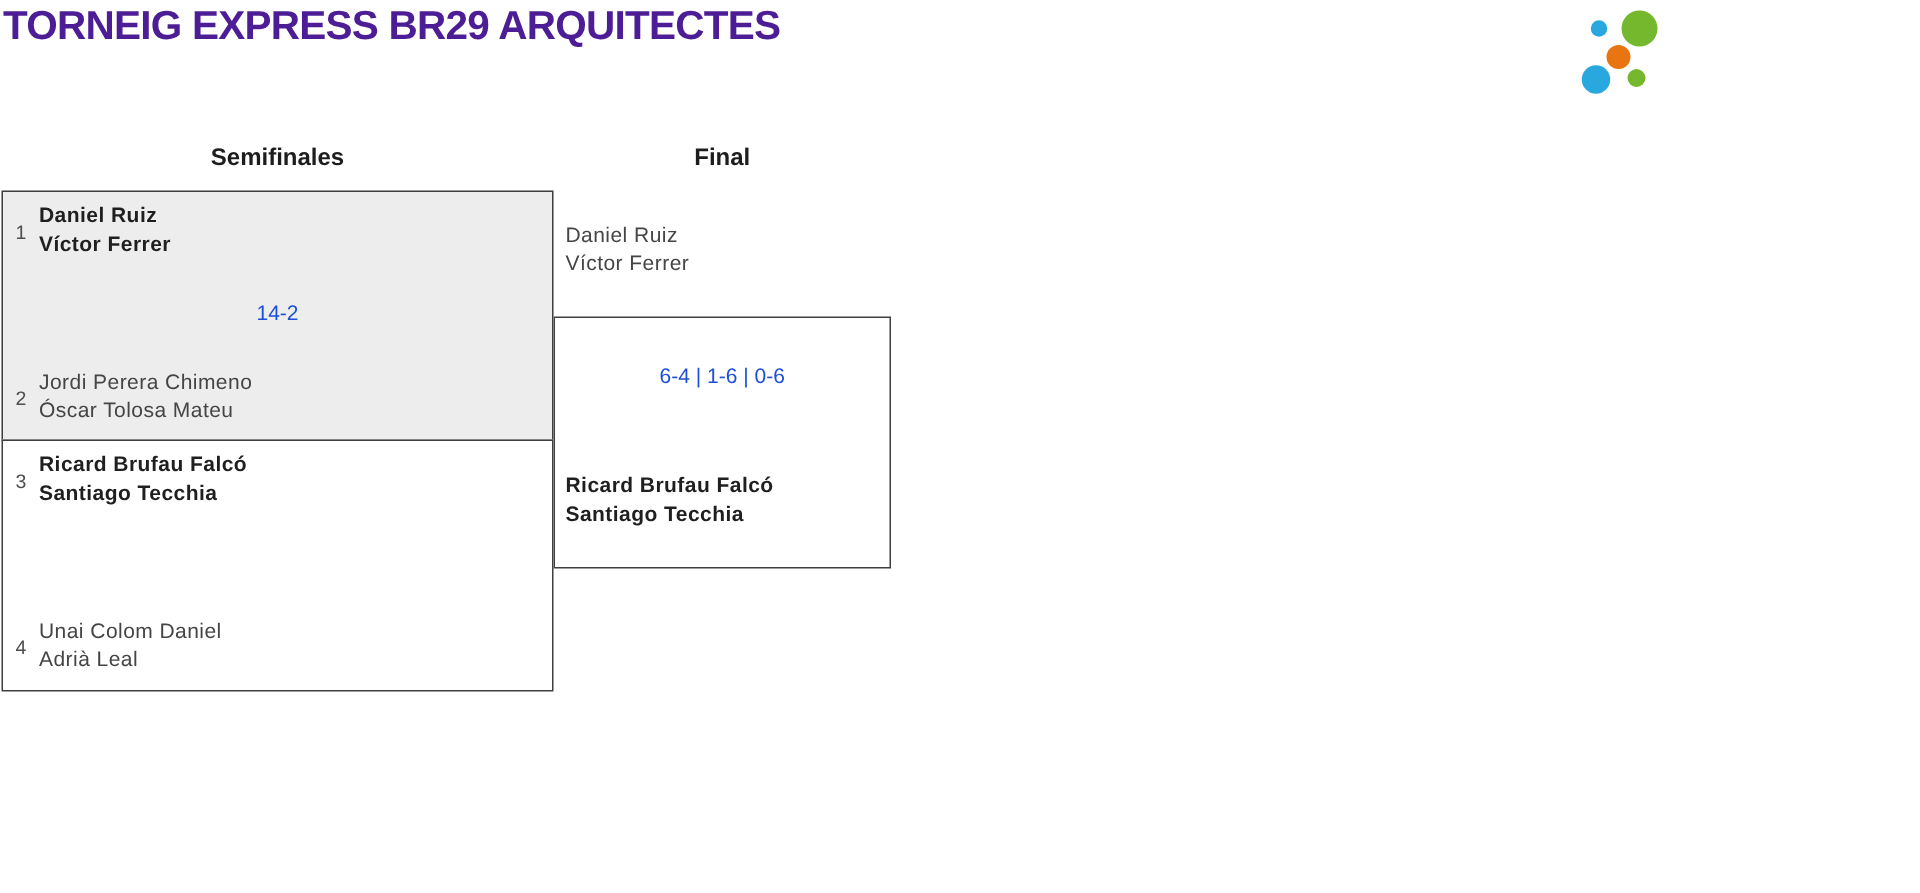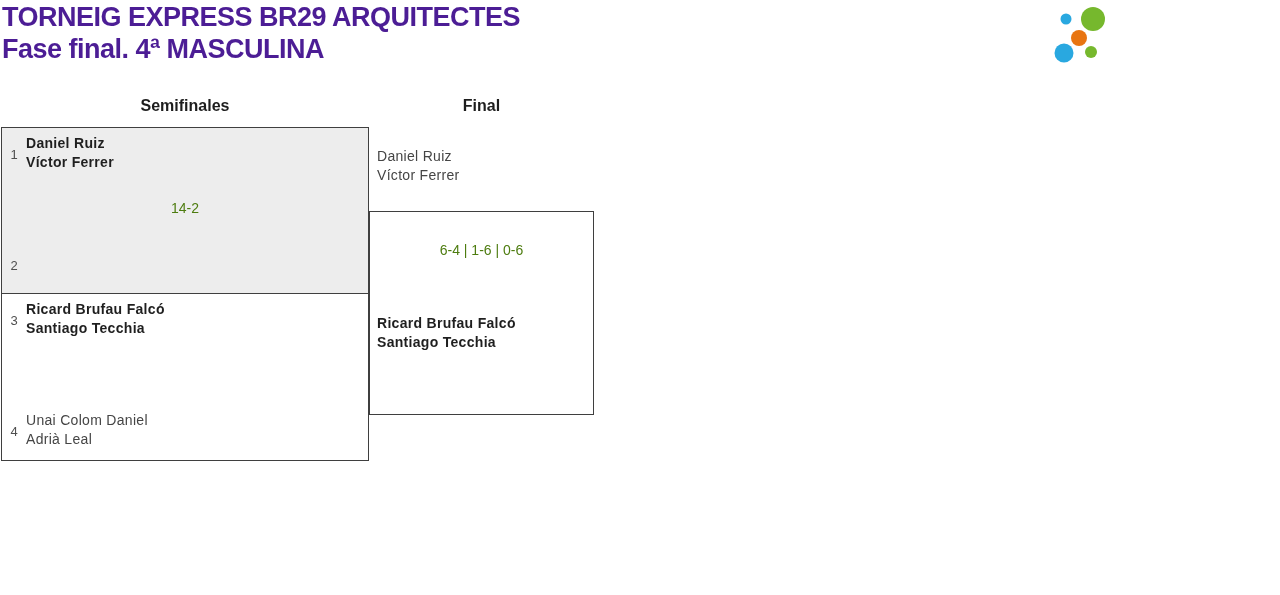--- a/index.html
+++ b/index.html
@@ -73,21 +73,21 @@
   .match-box {
     position: absolute;
     box-sizing: border-box;
     border: 1px solid #3f3f3f;
     background: #ffffff;
   }
   .match-box.shaded { background: #ededed; }
 
   .sf1  { left: 1px;   top: 127px; width: 368px; height: 167px; }
   .sf2  { left: 1px;   top: 293px; width: 368px; height: 168px; }
-  .fin  { left: 369px; top: 211px; width: 225px; height: 204px; }
+  .fin  { left: 369px; top: 211px; width: 225px; height: 168px; }
 
   .seed {
     position: absolute;
     left: 5px;
     width: 14px;
     text-align: center;
     font-size: 13px;
     line-height: 15px;
     color: #4f4f4f;
   }
@@ -108,40 +108,39 @@
   .match-box .names.t2 { top: 117px; }
   .fin .names.t2 { left: 7px; top: 102px; }
 
   .score {
     position: absolute;
     left: 0;
     right: 0;
     text-align: center;
     font-size: 14px;
     line-height: 19px;
-    color: #4d7c0f;
+    color: #1d4ed8;
   }
   .sf1 .score, .sf2 .score { top: 71px; }
   .fin .score { top: 29px; }
 
   
   .final-team-top {
     position: absolute;
     left: 377px;
     top: 147px;
   }
 </style>
 </head>
 <body>
 
 <div class="stage">
 
   <div class="title-block">
     <div>TORNEIG EXPRESS BR29 ARQUITECTES</div>
-    <div>Fase final. 4ª MASCULINA</div>
   </div>
 
   <a class="logo">
     <svg class="logo-dots" width="72" height="72" viewBox="0 0 72 72">
       <circle cx="18" cy="19" r="5.5" fill="#29a8e0"></circle>
       <circle cx="45" cy="19" r="12" fill="#76b82d"></circle>
       <circle cx="31" cy="38" r="8" fill="#e87511"></circle>
       <circle cx="16" cy="53" r="9.5" fill="#29a8e0"></circle>
       <circle cx="43" cy="52" r="6" fill="#76b82d"></circle>
     </svg>
@@ -151,20 +150,24 @@
   <div class="round-label semis">Semifinales</div>
 
   <div class="match-box shaded sf1">
     <div class="seed s1">1</div>
     <div class="names t1 winner">
       <div>Daniel Ruiz</div>
       <div>Víctor Ferrer</div>
     </div>
     <div class="score">14-2</div>
     <div class="seed s2">2</div>
+    <div class="names t2">
+      <div>Jordi Perera Chimeno</div>
+      <div>Óscar Tolosa Mateu</div>
+    </div>
   </div>
 
   <div class="match-box sf2">
     <div class="seed s1">3</div>
     <div class="names t1 winner">
       <div>Ricard Brufau Falcó</div>
       <div>Santiago Tecchia</div>
     </div>
     <div class="seed s2">4</div>
     <div class="names t2">

